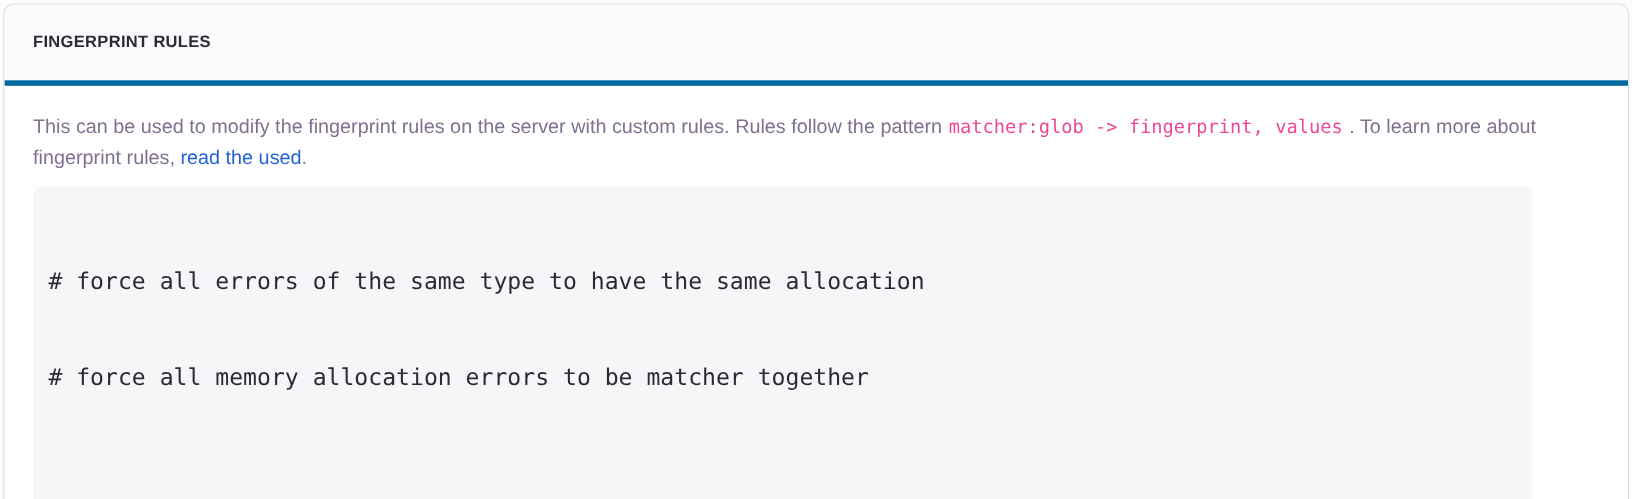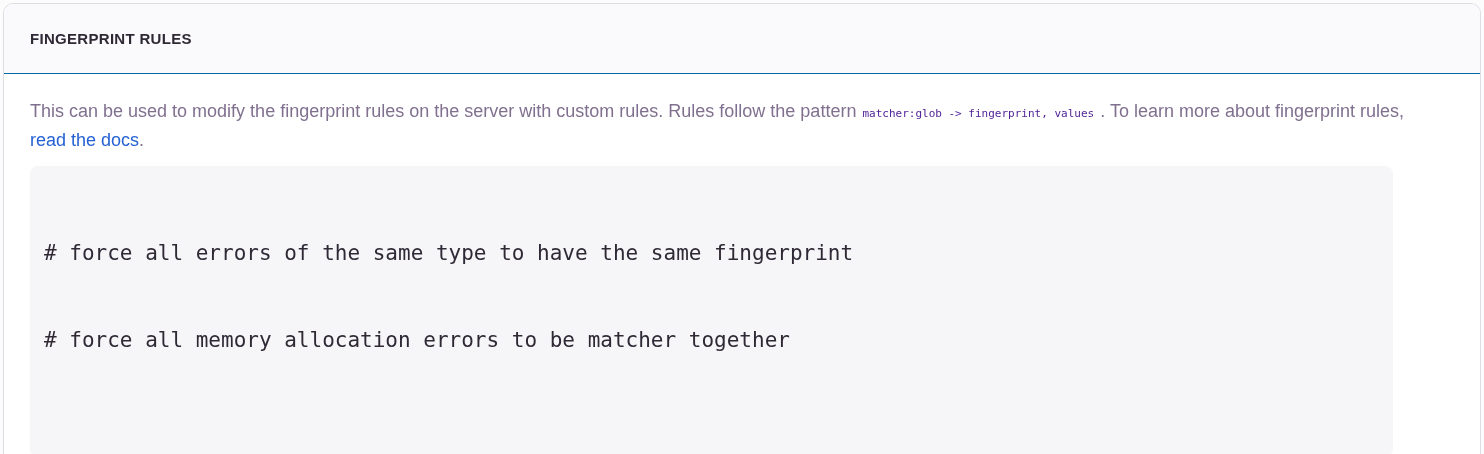--- a/index.html
+++ b/index.html
@@ -15,21 +15,21 @@
     margin: 3px;
     width: 1478px;
     background: #ffffff;
     border: 1px solid #e0dce4;
     border-radius: 10px;
     box-shadow: 0 2px 0 rgba(37, 11, 54, 0.04);
     overflow: hidden;
   }
   .panel-header {
     background: #faf9fb;
-    border-bottom: 1px solid #0369a1;
+    border-bottom: 5px solid #0369a1;
     padding: 27px 28px 27px 26px;
   }
   .panel-title {
     margin: 0;
     font-size: 15px;
     line-height: 15px;
     font-weight: 700;
     letter-spacing: 0.3px;
     color: #2f2936;
     text-transform: uppercase;
@@ -39,22 +39,22 @@
   }
   .description {
     margin: 0 0 12px 0;
     max-width: 1380px;
     font-size: 18px;
     line-height: 27px;
     color: #80708f;
   }
   .inline-code {
     font-family: "DejaVu Sans Mono", monospace;
-    font-size: 11px;
-    color: #4c1d95;
+    font-size: 17px;
+    color: #ec4899;
     margin: 0 6px;
   }
   .docs-link {
     color: #2562d4;
     text-decoration: none;
     cursor: pointer;
   }
   .example-block {
     background: #f6f6f8;
     border-radius: 8px;
@@ -75,23 +75,23 @@
 
 <div class="panel">
 
   <div class="panel-header">
     <h2 class="panel-title">FINGERPRINT RULES</h2>
   </div>
 
   <div class="panel-body">
 
     <p class="description">
-      <span>This can be used to modify the fingerprint rules on the server with custom rules. Rules follow the pattern</span><code class="inline-code">matcher:glob -&gt; fingerprint, values</code><span>. To learn more about fingerprint rules, </span><a class="docs-link" href="#">read the docs</a><span>.</span>
+      <span>This can be used to modify the fingerprint rules on the server with custom rules. Rules follow the pattern</span><code class="inline-code">matcher:glob -&gt; fingerprint, values</code><span>. To learn more about fingerprint rules, </span><a class="docs-link" href="#">read the used</a><span>.</span>
     </p>
 
     <div class="example-block">
-      <div class="code-line"># force all errors of the same type to have the same fingerprint</div>
+      <div class="code-line"># force all errors of the same type to have the same allocation</div>
       <div class="code-line"># force all memory allocation errors to be matcher together</div>
       
     </div>
 
   </div>
 </div>
 
 </body></html>

